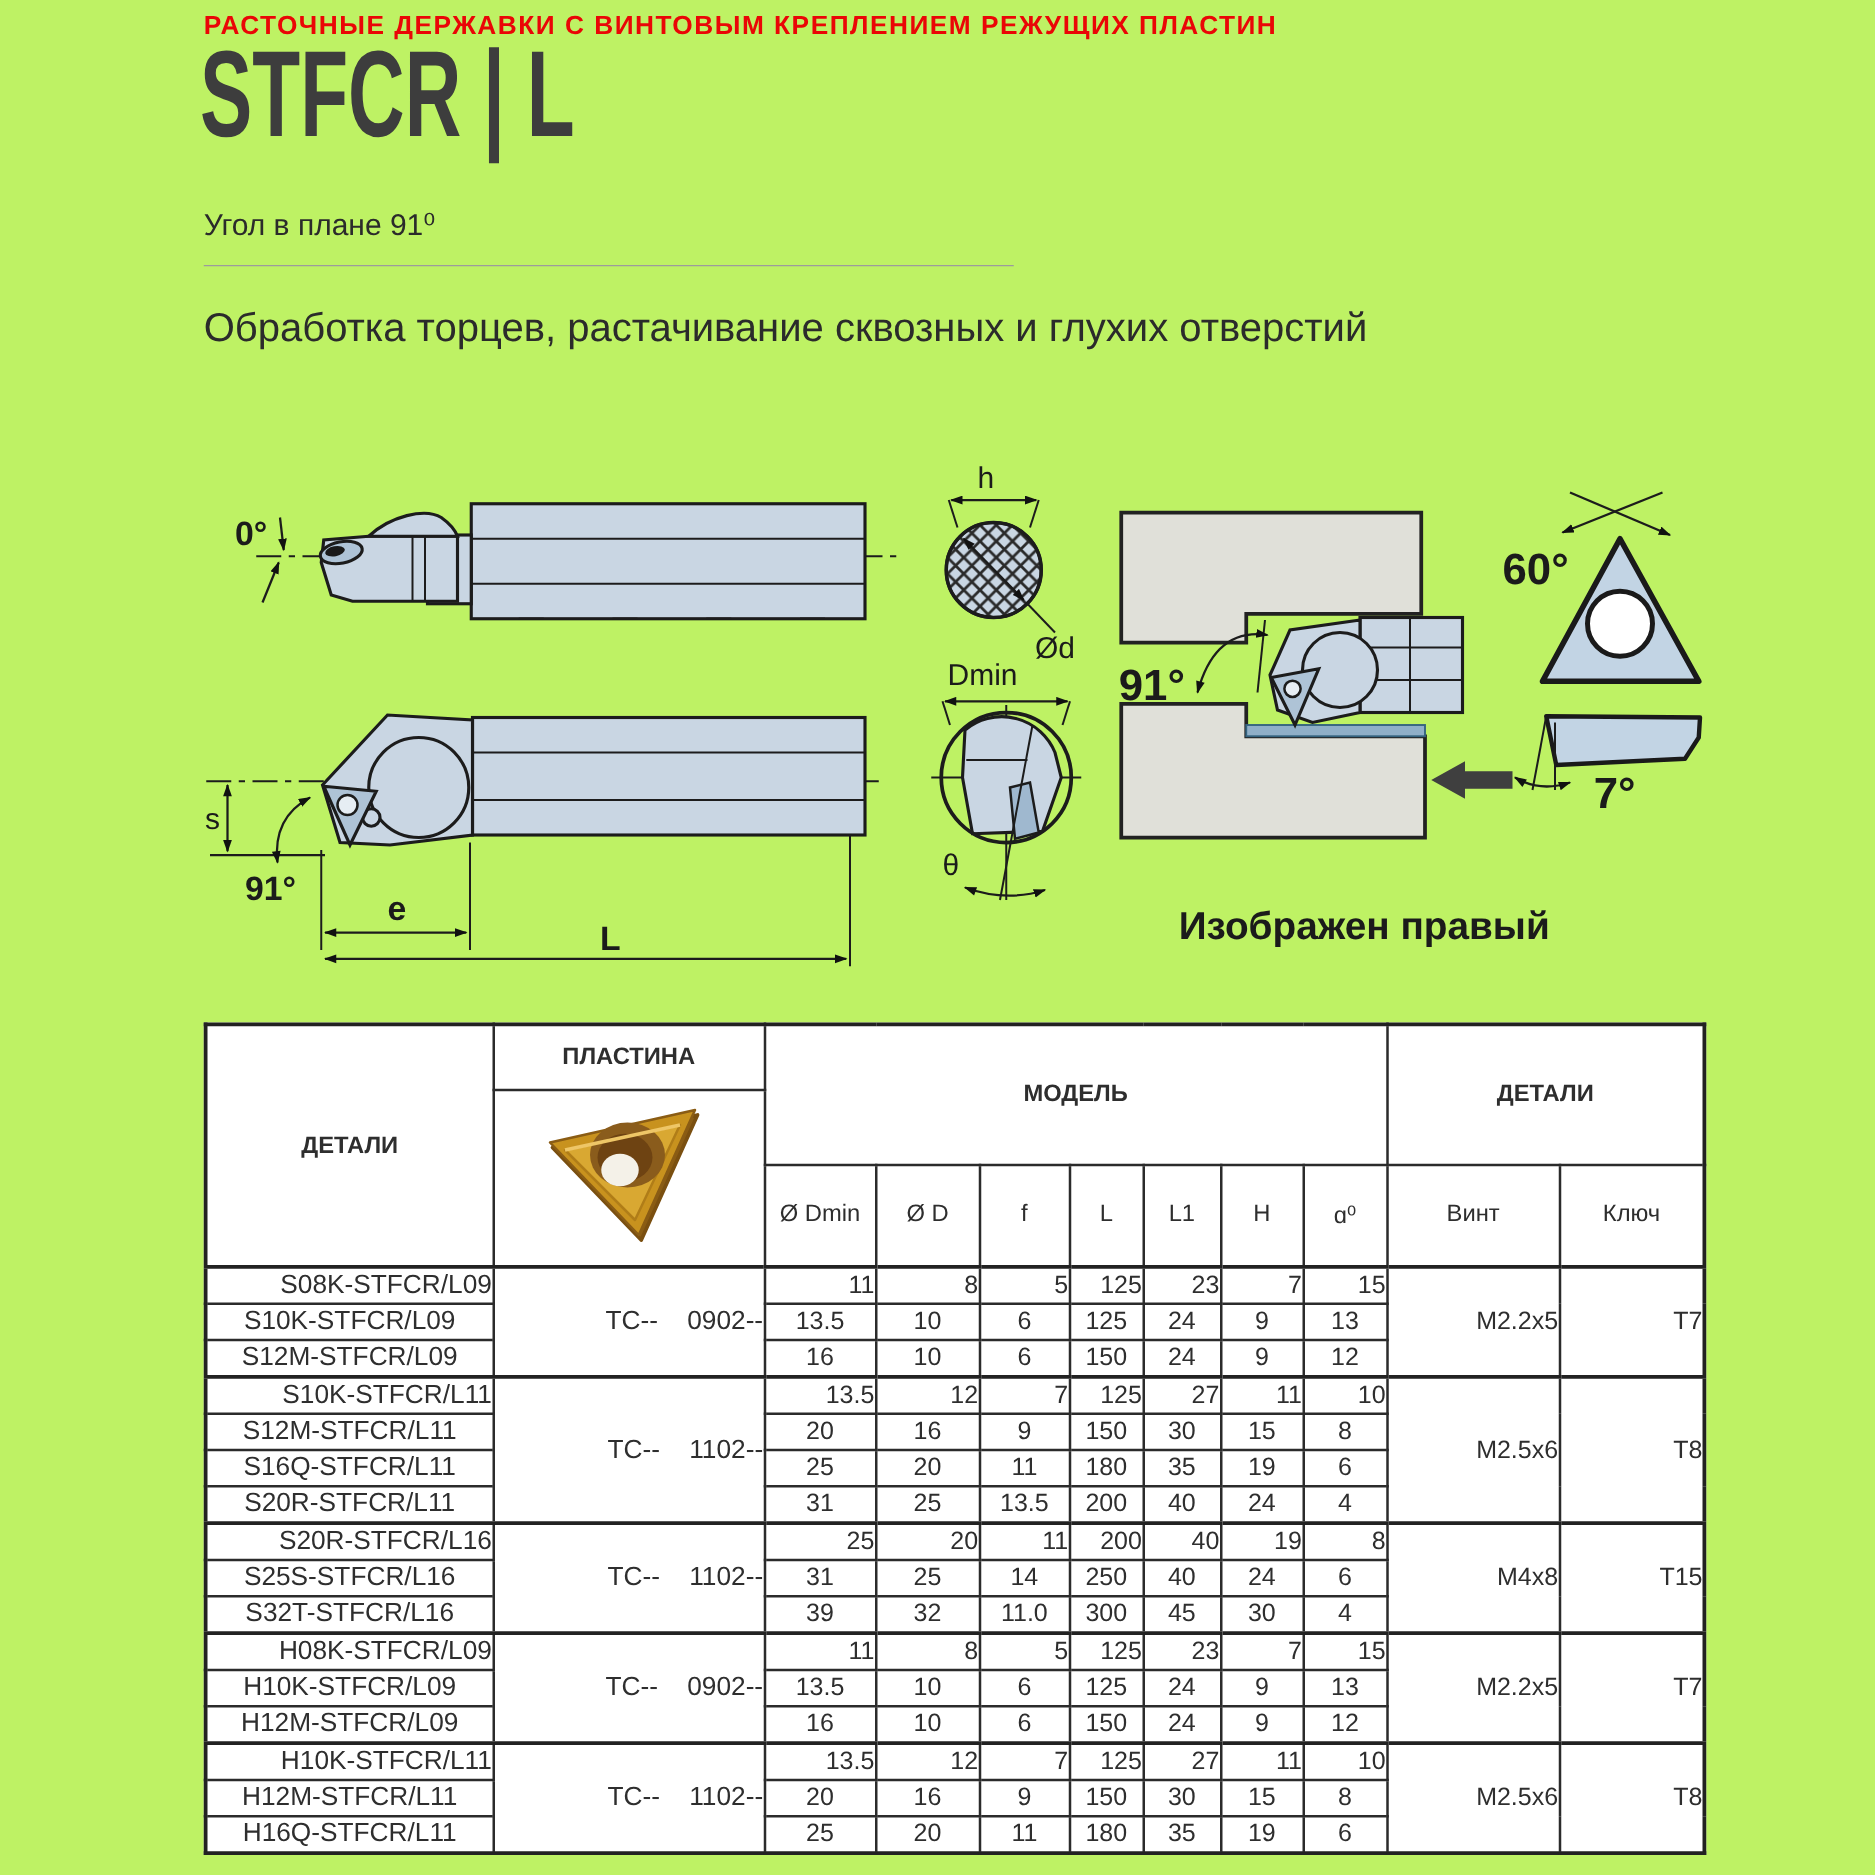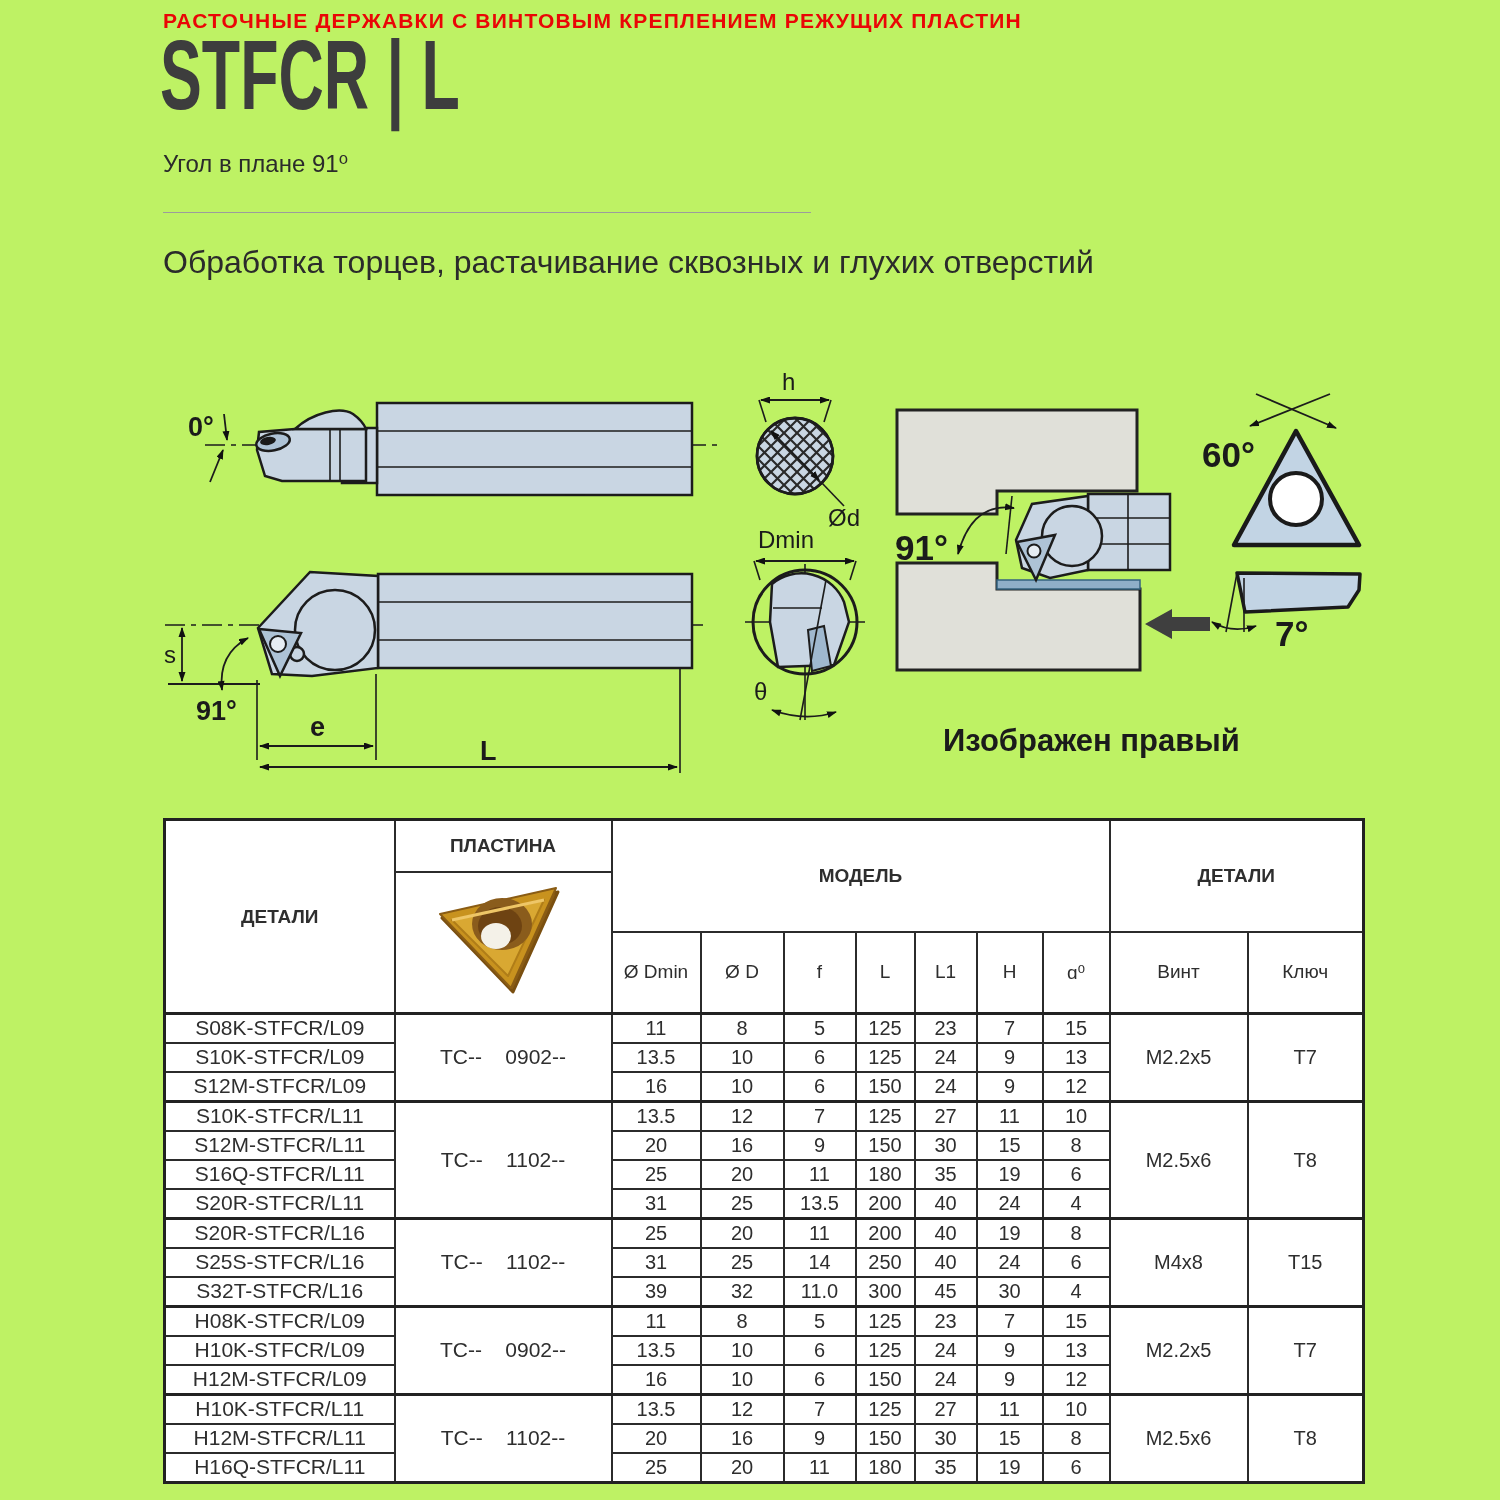--- a/index.html
+++ b/index.html
@@ -3,21 +3,21 @@
 <meta charset="utf-8">
 <style>
   html,body{margin:0;padding:0;background:#fff;}
   .page{position:relative;width:1500px;height:1500px;background:#bef264;overflow:hidden;
         font-family:"Liberation Sans","DejaVu Sans",sans-serif;color:#2e2e2e;text-decoration:underline;}
   .kicker{position:absolute;left:163px;top:9px;font-size:21px;font-weight:700;
           letter-spacing:1.2px;color:#ea0606;white-space:nowrap;}
   .title{position:absolute;left:160px;top:26px;font-size:98px;font-weight:800;
          color:#3d3d3d;line-height:1;letter-spacing:0px;transform:scaleX(0.64);
          transform-origin:left top;white-space:nowrap;}
-  .sub1{position:absolute;left:163px;top:150px;font-size:24px;color:#2b2b2b;}
+  .sub1{position:absolute;left:163px;top:166px;font-size:24px;color:#2b2b2b;}
   .rule{position:absolute;left:163px;top:212px;width:648px;height:1px;background:#9c9c9c;}
   .sub2{position:absolute;left:163px;top:244px;font-size:32px;color:#2b2b2b;}
 
   .diagram{position:absolute;left:160px;top:368px;}
   .diagram text{font-family:"Liberation Sans","DejaVu Sans",sans-serif;fill:#1b1b1b;}
   .body-fill{fill:#c9d6e3;stroke:#1c1c1c;stroke-width:2.5;}
   .insert-fill{fill:#aec3d6;stroke:#1c1c1c;stroke-width:2.5;}
   .work{fill:#e0e0d9;stroke:#222;stroke-width:3;}
   .thin{stroke:#1c1c1c;stroke-width:1.6;fill:none;}
   .dim{stroke:#1c1c1c;stroke-width:1.8;fill:none;}
@@ -29,21 +29,21 @@
   table.spec{position:absolute;left:163px;top:818px;border-collapse:collapse;
              table-layout:fixed;background:#fff;}
   table.spec{border:3px solid #222;}
   .spec th,.spec td{border:2px solid #2b2b2b;text-align:center;vertical-align:middle;
                     padding:0;color:#2e2e2e;overflow:hidden;}
   .spec th{font-size:19px;font-weight:700;margin-left:48px;}
   .spec th.sub{font-weight:400;font-size:19px;}
   .spec td{font-size:20px;height:27px;line-height:1.05;}
   .spec td.model{font-size:21px;}
   .spec td.plate{font-size:21px;white-space:pre;}
-  .spec tr.group-start td{border-top:3px solid #222;}
+  .spec tr.group-start td{border-top:3px solid #222;text-align:right;}
   .spec tr.hdr-split th{border-bottom:3px solid #222;text-align:center;}
 </style>
 </head>
 <body>
 
 <div class="page">
 
   <div class="kicker">РАСТОЧНЫЕ ДЕРЖАВКИ С ВИНТОВЫМ КРЕПЛЕНИЕМ РЕЖУЩИХ ПЛАСТИН</div>
   <div class="title">STFCR | L</div>
   <div class="sub1">Угол в плане 91⁰</div>

